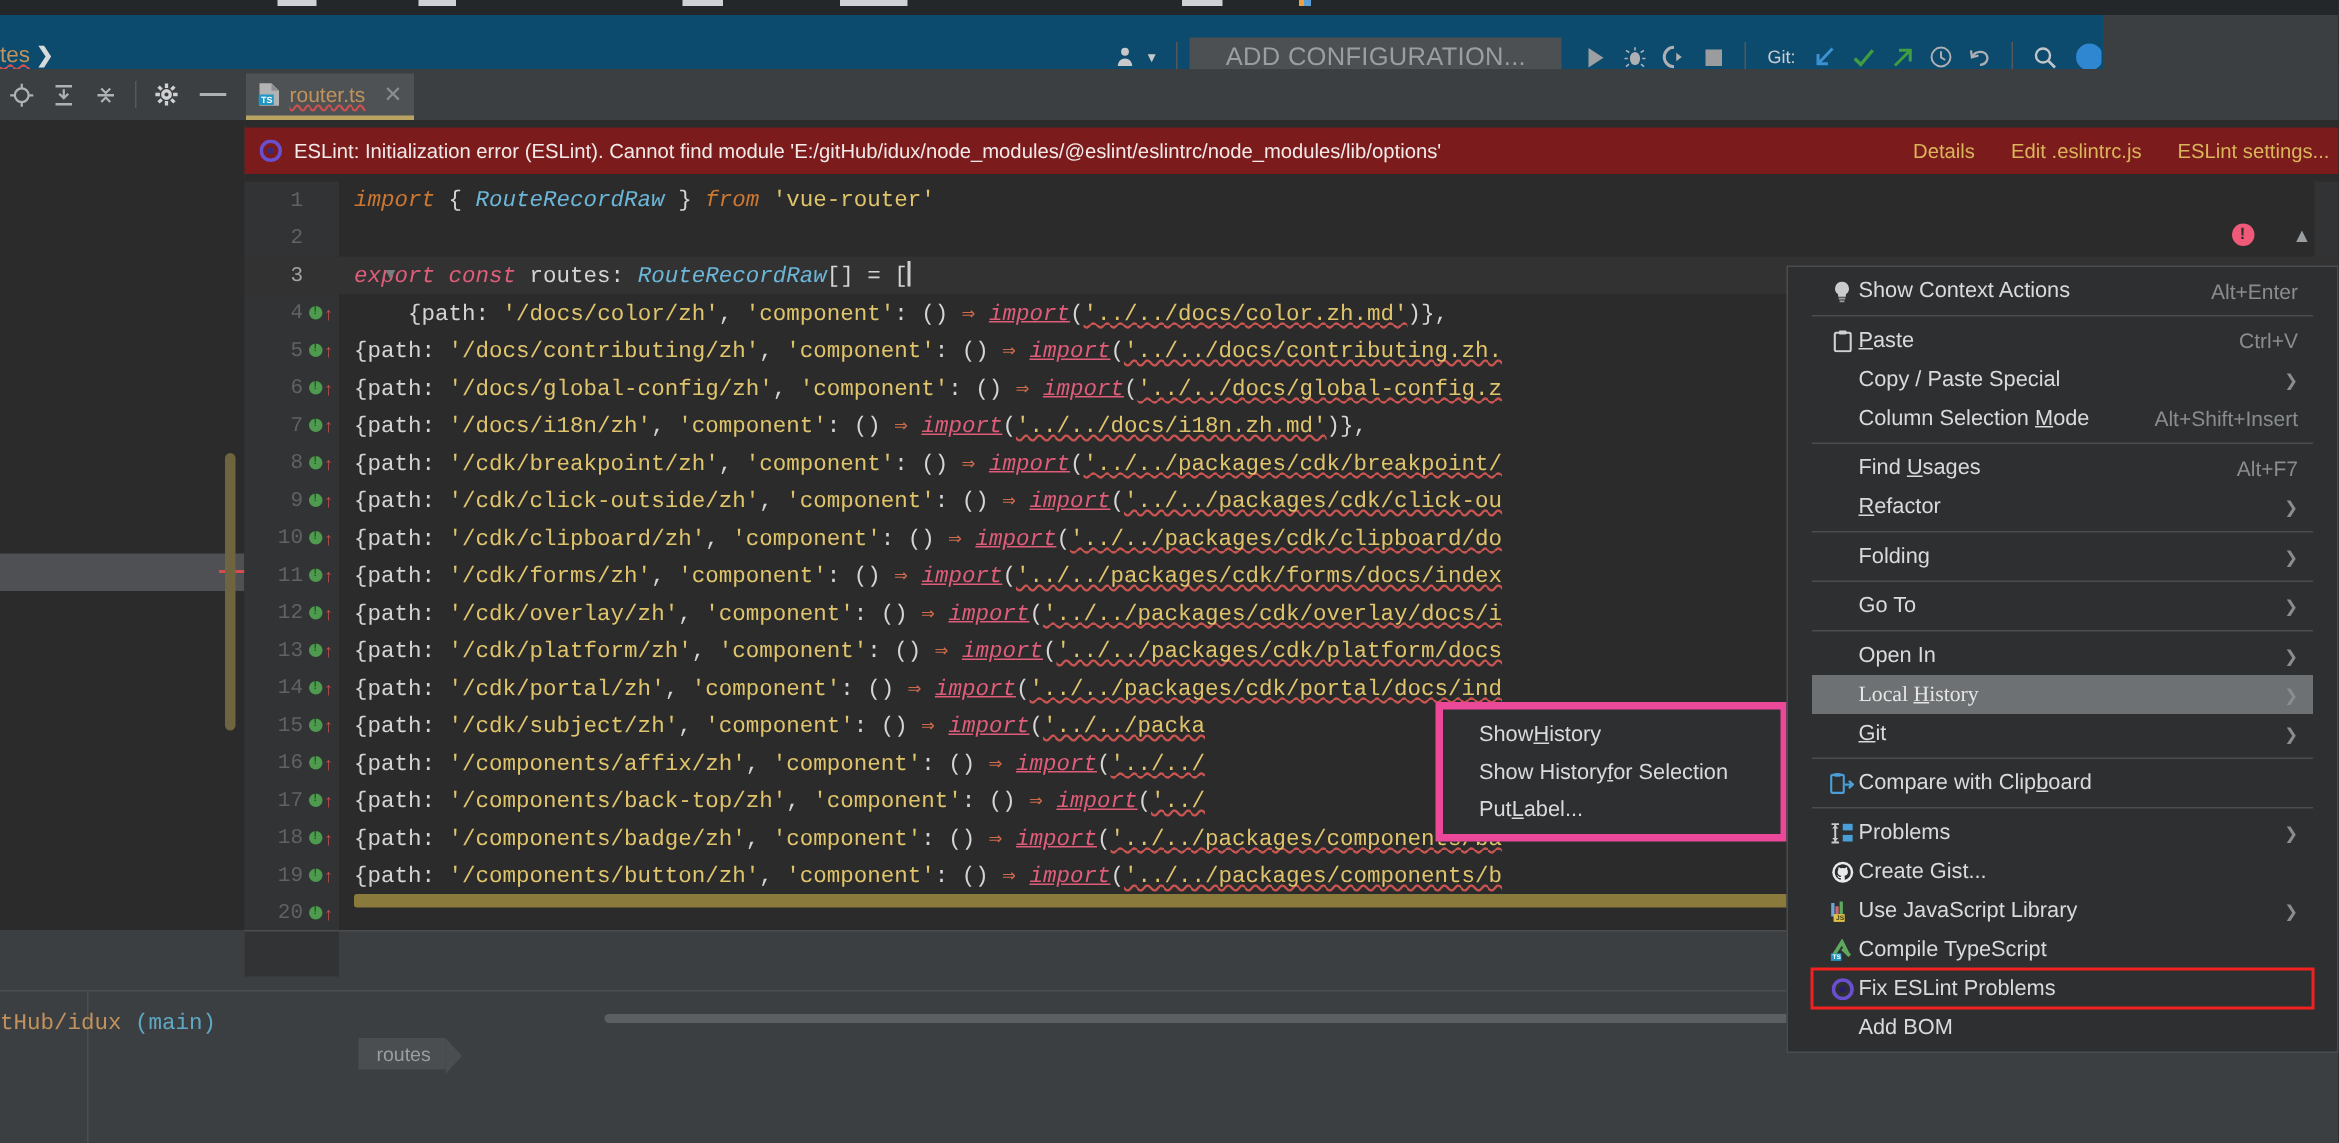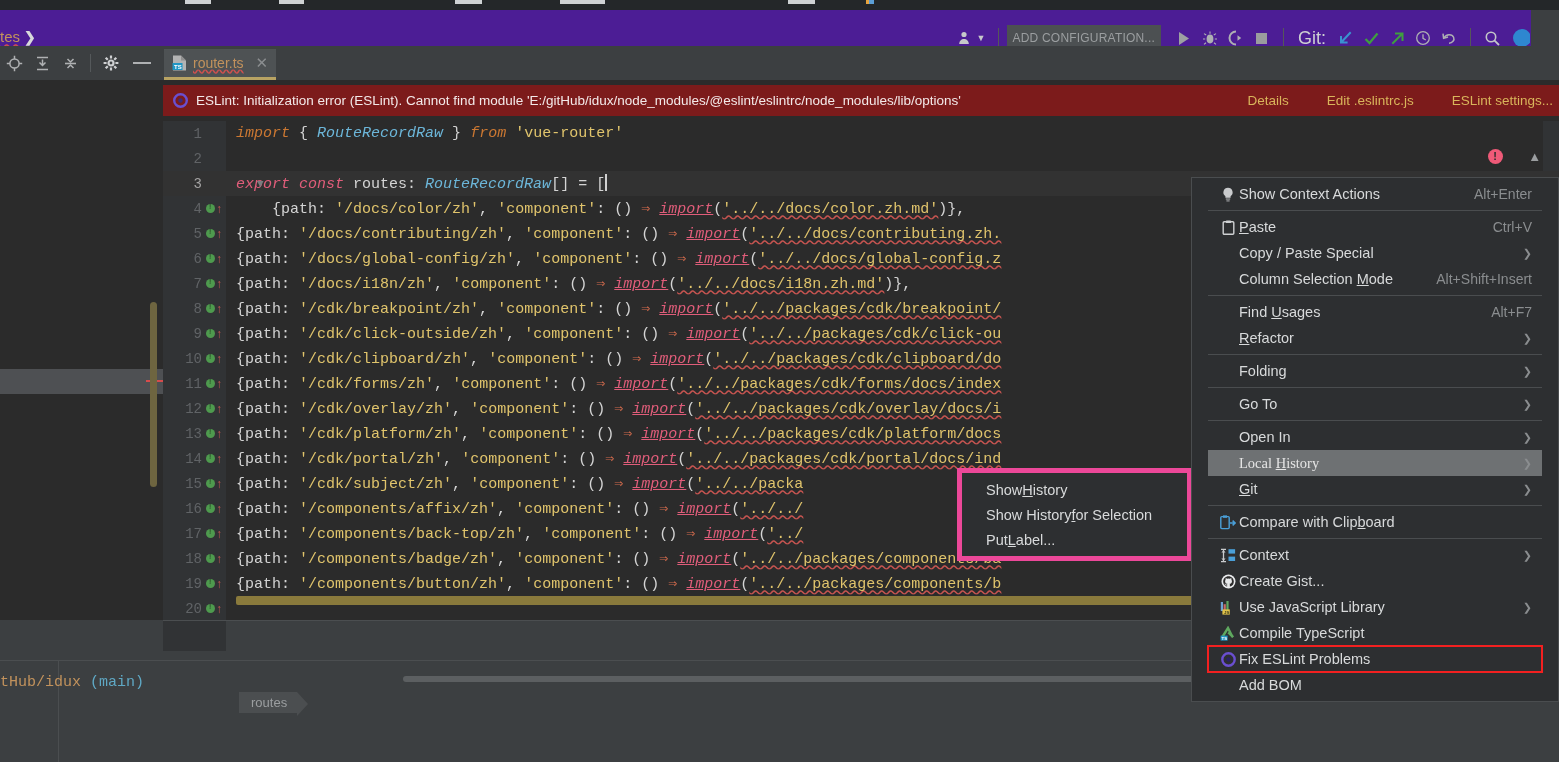--- a/index.html
+++ b/index.html
@@ -10,33 +10,33 @@
     overflow: hidden;
   }
   #root { position: relative; width: 1559px; height: 762px; background: #3c3f41; }
 
   
   .topstrip { position:absolute; left:0; top:0; width:1559px; height:10px; background:#242729; }
   .topstrip .stub { position:absolute; top:0; height:4px; background:#cfd2d4; }
   .topstrip .stub.accent { background: linear-gradient(90deg,#e8a33d 0 40%, #5c9fd8 40% 100%); }
 
   
-  .navbar { position:absolute; left:0; top:10px; width:1531px; height:36px; background:#4c1d95; }
+  .navbar { position:absolute; left:0; top:10px; width:1402px; height:36px; background:#0c4a6e; }
   .breadcrumb { position:absolute; left:0; top:18px; font-size:15px; color:#c2925c; }
   .breadcrumb .squig { text-decoration: underline wavy #d0504e; text-decoration-skip-ink:none; }
   .breadcrumb .chev { color:#d8dadb; font-size:14px; margin-left:4px; font-weight:bold;}
 
   .nav-right { position:absolute; right:0; top:10px; height:36px; display:flex; align-items:center; gap:0px; }
   .nav-btn { display:flex; align-items:center; justify-content:center; height:28px; min-width:26px; padding:0 4px; color:#aeb0b3; }
   .nav-sep { width:1px; height:20px; background:#555759; margin:0 8px; }
   .add-config {
-    background:#4c5052; color:#9b9ea0; font-size:12px; letter-spacing:0.2px;
-    padding:6px 6px; height:27px; display:flex; align-items:center; white-space:nowrap;text-align:right;
+    background:#4c5052; color:#9b9ea0; font-size:17px; letter-spacing:0.2px;
+    padding:6px 24px; height:27px; display:flex; align-items:center; white-space:nowrap;text-align:right;
   }
-  .git-label { color:#cdd0d2; font-size:18px; padding:0 6px; }
+  .git-label { color:#cdd0d2; font-size:12px; padding:0 6px; }
 
   
   .toolstrip { position:absolute; left:0; top:46px; width:1559px; height:34px; background:#3c3f41; }
   .tool-icons { position:absolute; left:0; top:0; height:34px; display:flex; align-items:center; }
   .tool-icons .ti { width:28px; height:28px; display:flex; align-items:center; justify-content:center; color:#afb1b3; }
   .tool-icons .vsep { width:1px; height:18px; background:#55595b; margin:0 6px; }
 
   .tabrow { position:absolute; left:164px; top:0px; height:34px; display:flex; align-items:flex-end; }
   .tab {
     display:flex; align-items:center; gap:6px; height:31px; padding:0 8px 0 8px;
@@ -58,21 +58,21 @@
   .branchtext { position:absolute; left:0; top:674px; font-family:"Liberation Mono", monospace; font-size:15px; color:#c2925c; white-space:nowrap; }
   .branchtext .paren { color:#5fa8c4; }
 
   
   .editor { position:absolute; left:163px; top:80px; width:1396px; height:540px; background:#2b2b2b; }
   .err-banner {
     position:absolute; left:0; top:5px; width:1396px; height:31px; background:#7c1b1b;
     display:flex; align-items:center; padding-left:10px;
   }
   .err-banner .msg { color:#f3e9e9; font-size:13.5px; margin-left:8px; white-space:nowrap; }
-  .err-actions { position:absolute; right:0; top:0; height:31px; display:flex; align-items:center; gap:38px; padding-right:6px;text-align:right; }
+  .err-actions { position:absolute; right:0; top:0; height:31px; display:flex; align-items:center; gap:24px; padding-right:6px;text-align:right; }
   .err-actions a { color:#d9b55b; font-size:13.5px; text-decoration:none; white-space:nowrap; }
 
   .gutter { position:absolute; left:0; top:41px; width:63px; height:530px; background:#313335; }
   .codearea { position:absolute; left:0; top:41px; width:1396px; height:530px; overflow:hidden; }
 
   .line { position:relative; height:25px; display:flex; align-items:center; white-space:nowrap; font-family:"Liberation Mono", monospace; font-size:15px; }
   .line.cur { background:#323232; }
   .lineno { width:43px; text-align:right; padding-right:4px; color:#606366; font-size:14px; font-family:"Liberation Mono", monospace; flex:0 0 43px;}
   .lineno.active { color:#a4a3a3; }
   .gut-icons { width:20px; flex:0 0 20px; display:flex; align-items:center; justify-content:flex-start; gap:1px; position:relative;}
@@ -577,21 +577,21 @@
       <div class="msep"></div>
       <div class="mrow">
         <span class="mico">
           <svg width="16" height="15" viewBox="0 0 16 15">
             <path d="M1 1.4h5M1 13.6h5M3.5 1.4v12.2" stroke="#c9cbcd" stroke-width="1.3"></path>
             <path d="M1.4 4.4l2.1-2.2 2.1 2.2M1.4 10.6l2.1 2.2 2.1-2.2" fill="#c9cbcd"></path>
             <rect x="8.5" y="1.2" width="6.6" height="4.4" fill="#4a9fd8"></rect>
             <rect x="8.5" y="8.6" width="6.6" height="4.4" fill="#4a9fd8"></rect>
           </svg>
         </span>
-        <span class="mlabel">Context</span>
+        <span class="mlabel">Problems</span>
         <span class="mshort" style="font-size: 11px;">❯</span>
       </div>
       <div class="mrow">
         <span class="mico">
           <svg width="15" height="15" viewBox="0 0 15 15">
             <circle cx="7.5" cy="7.5" r="7" fill="#e8eaec"></circle>
             <path d="M7.5 2.2c-2.9 0-5.3 2.4-5.3 5.3 0 2.3 1.5 4.3 3.6 5 .26.05.36-.11.36-.25v-.9c-1.5.32-1.8-.72-1.8-.72-.24-.62-.6-.78-.6-.78-.49-.33.04-.33.04-.33.54.04.83.56.83.56.48.82 1.26.59 1.57.45.05-.35.19-.59.34-.72-1.2-.14-2.46-.6-2.46-2.66 0-.59.21-1.07.56-1.45-.06-.14-.24-.69.05-1.44 0 0 .45-.14 1.48.55a5.1 5.1 0 0 1 2.7 0c1.02-.7 1.47-.55 1.47-.55.3.75.11 1.3.06 1.44.35.38.55.86.55 1.45 0 2.07-1.26 2.52-2.46 2.65.19.17.36.49.36.99v1.47c0 .14.1.31.37.25a5.31 5.31 0 0 0 3.6-5.01c0-2.9-2.37-5.3-5.32-5.3z" fill="#2b2b2b"></path>
           </svg>
         </span>
         <span class="mlabel">Create Gist...</span>

